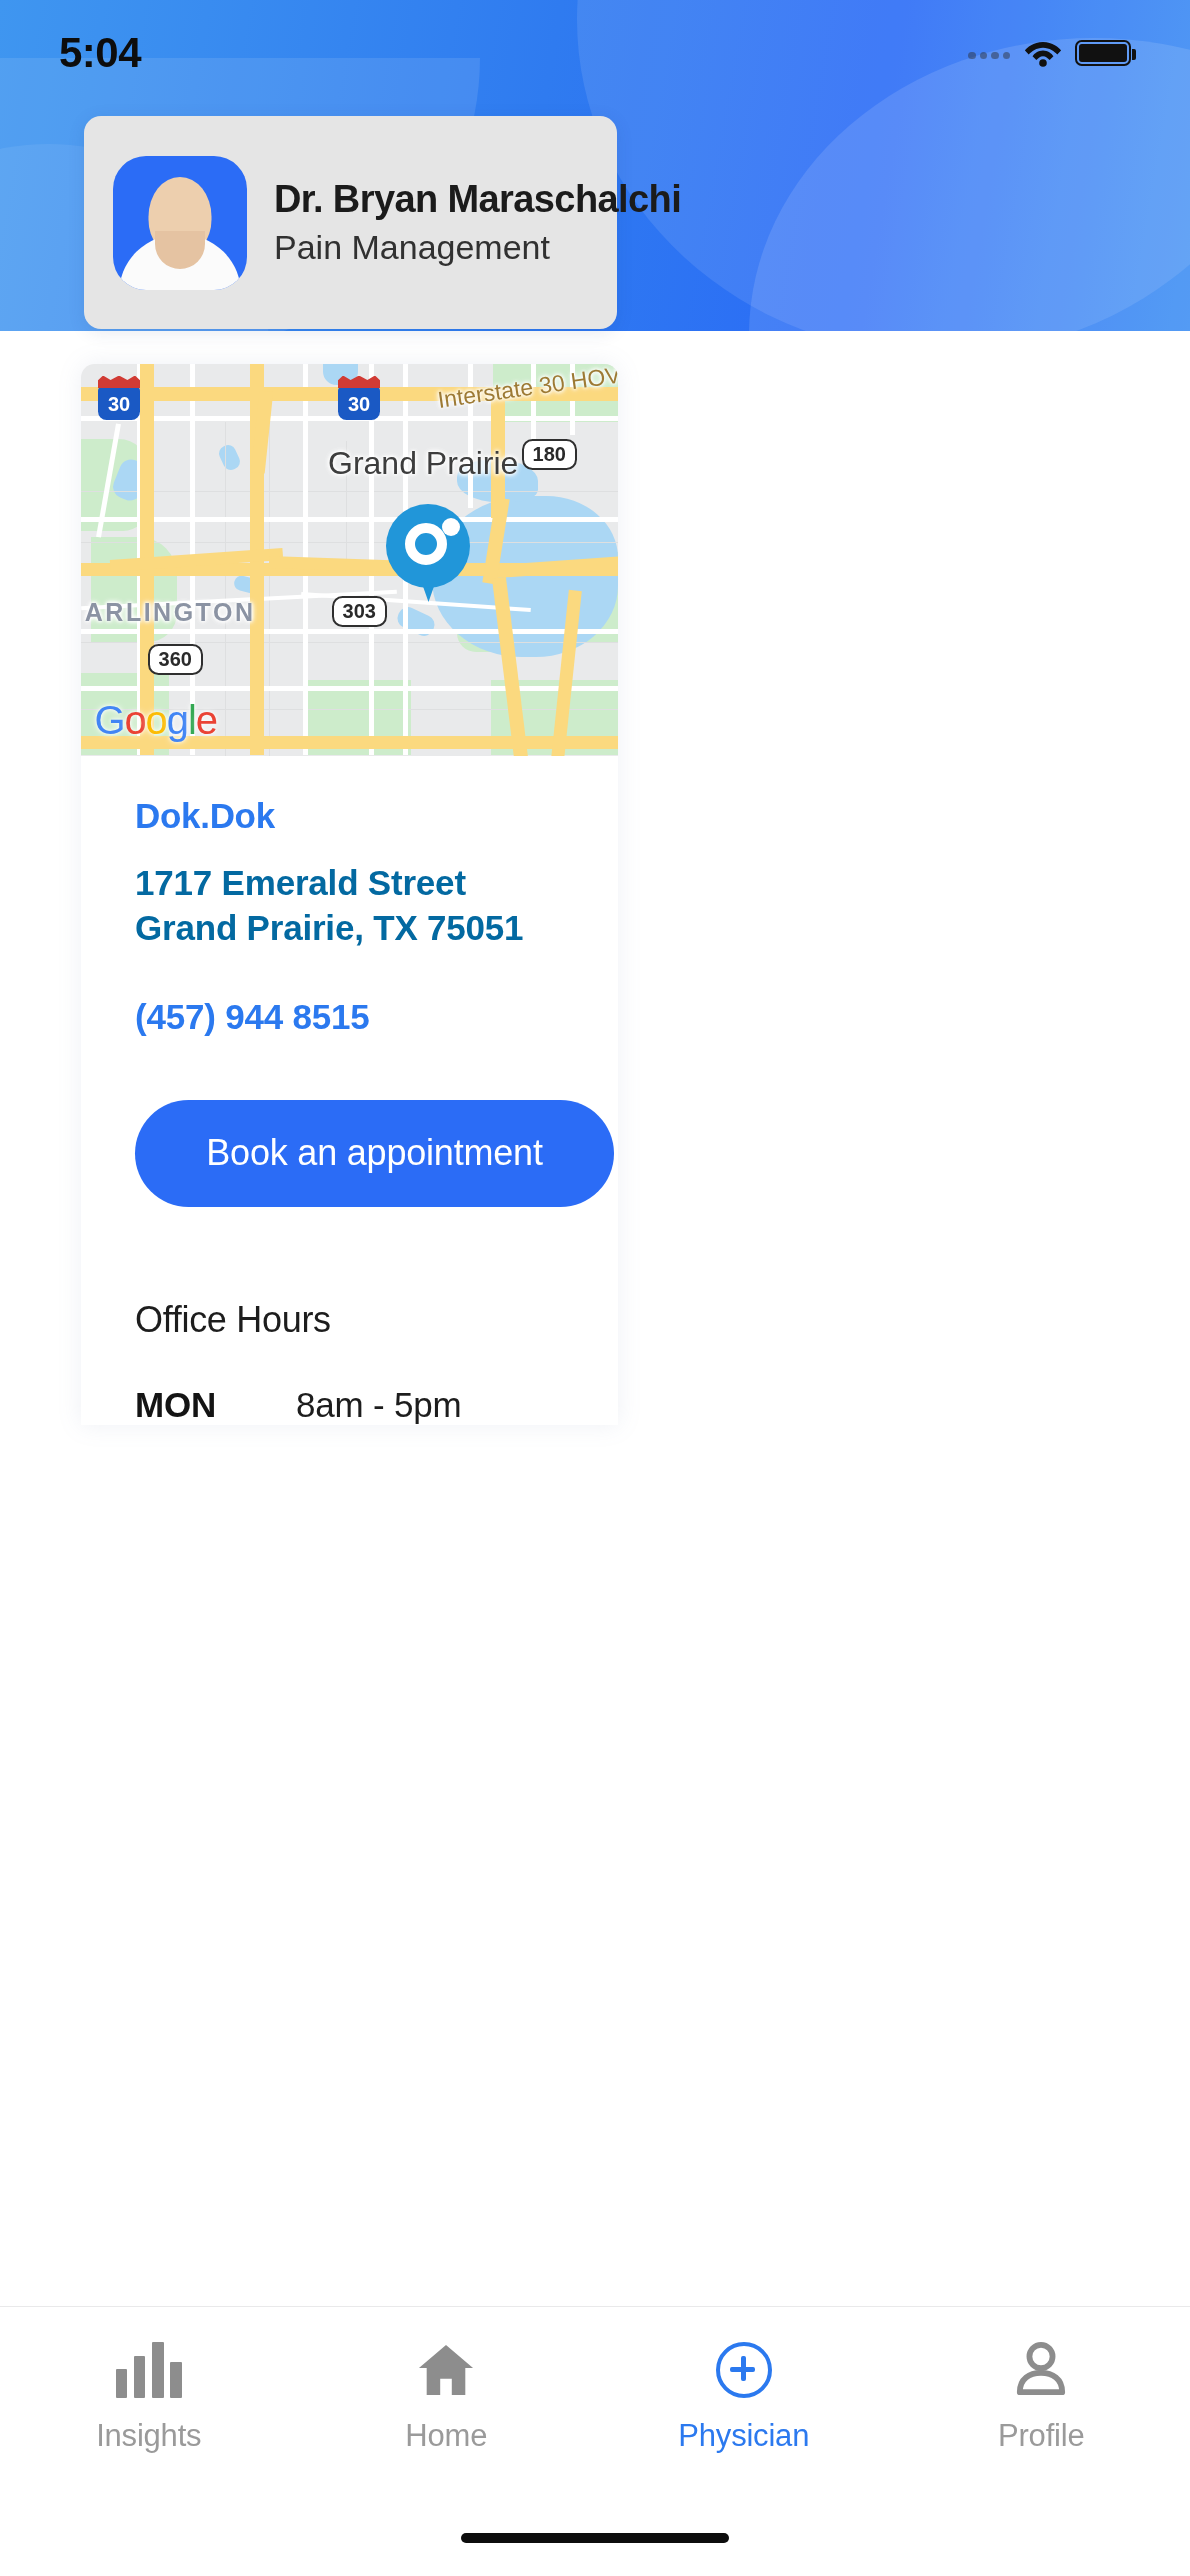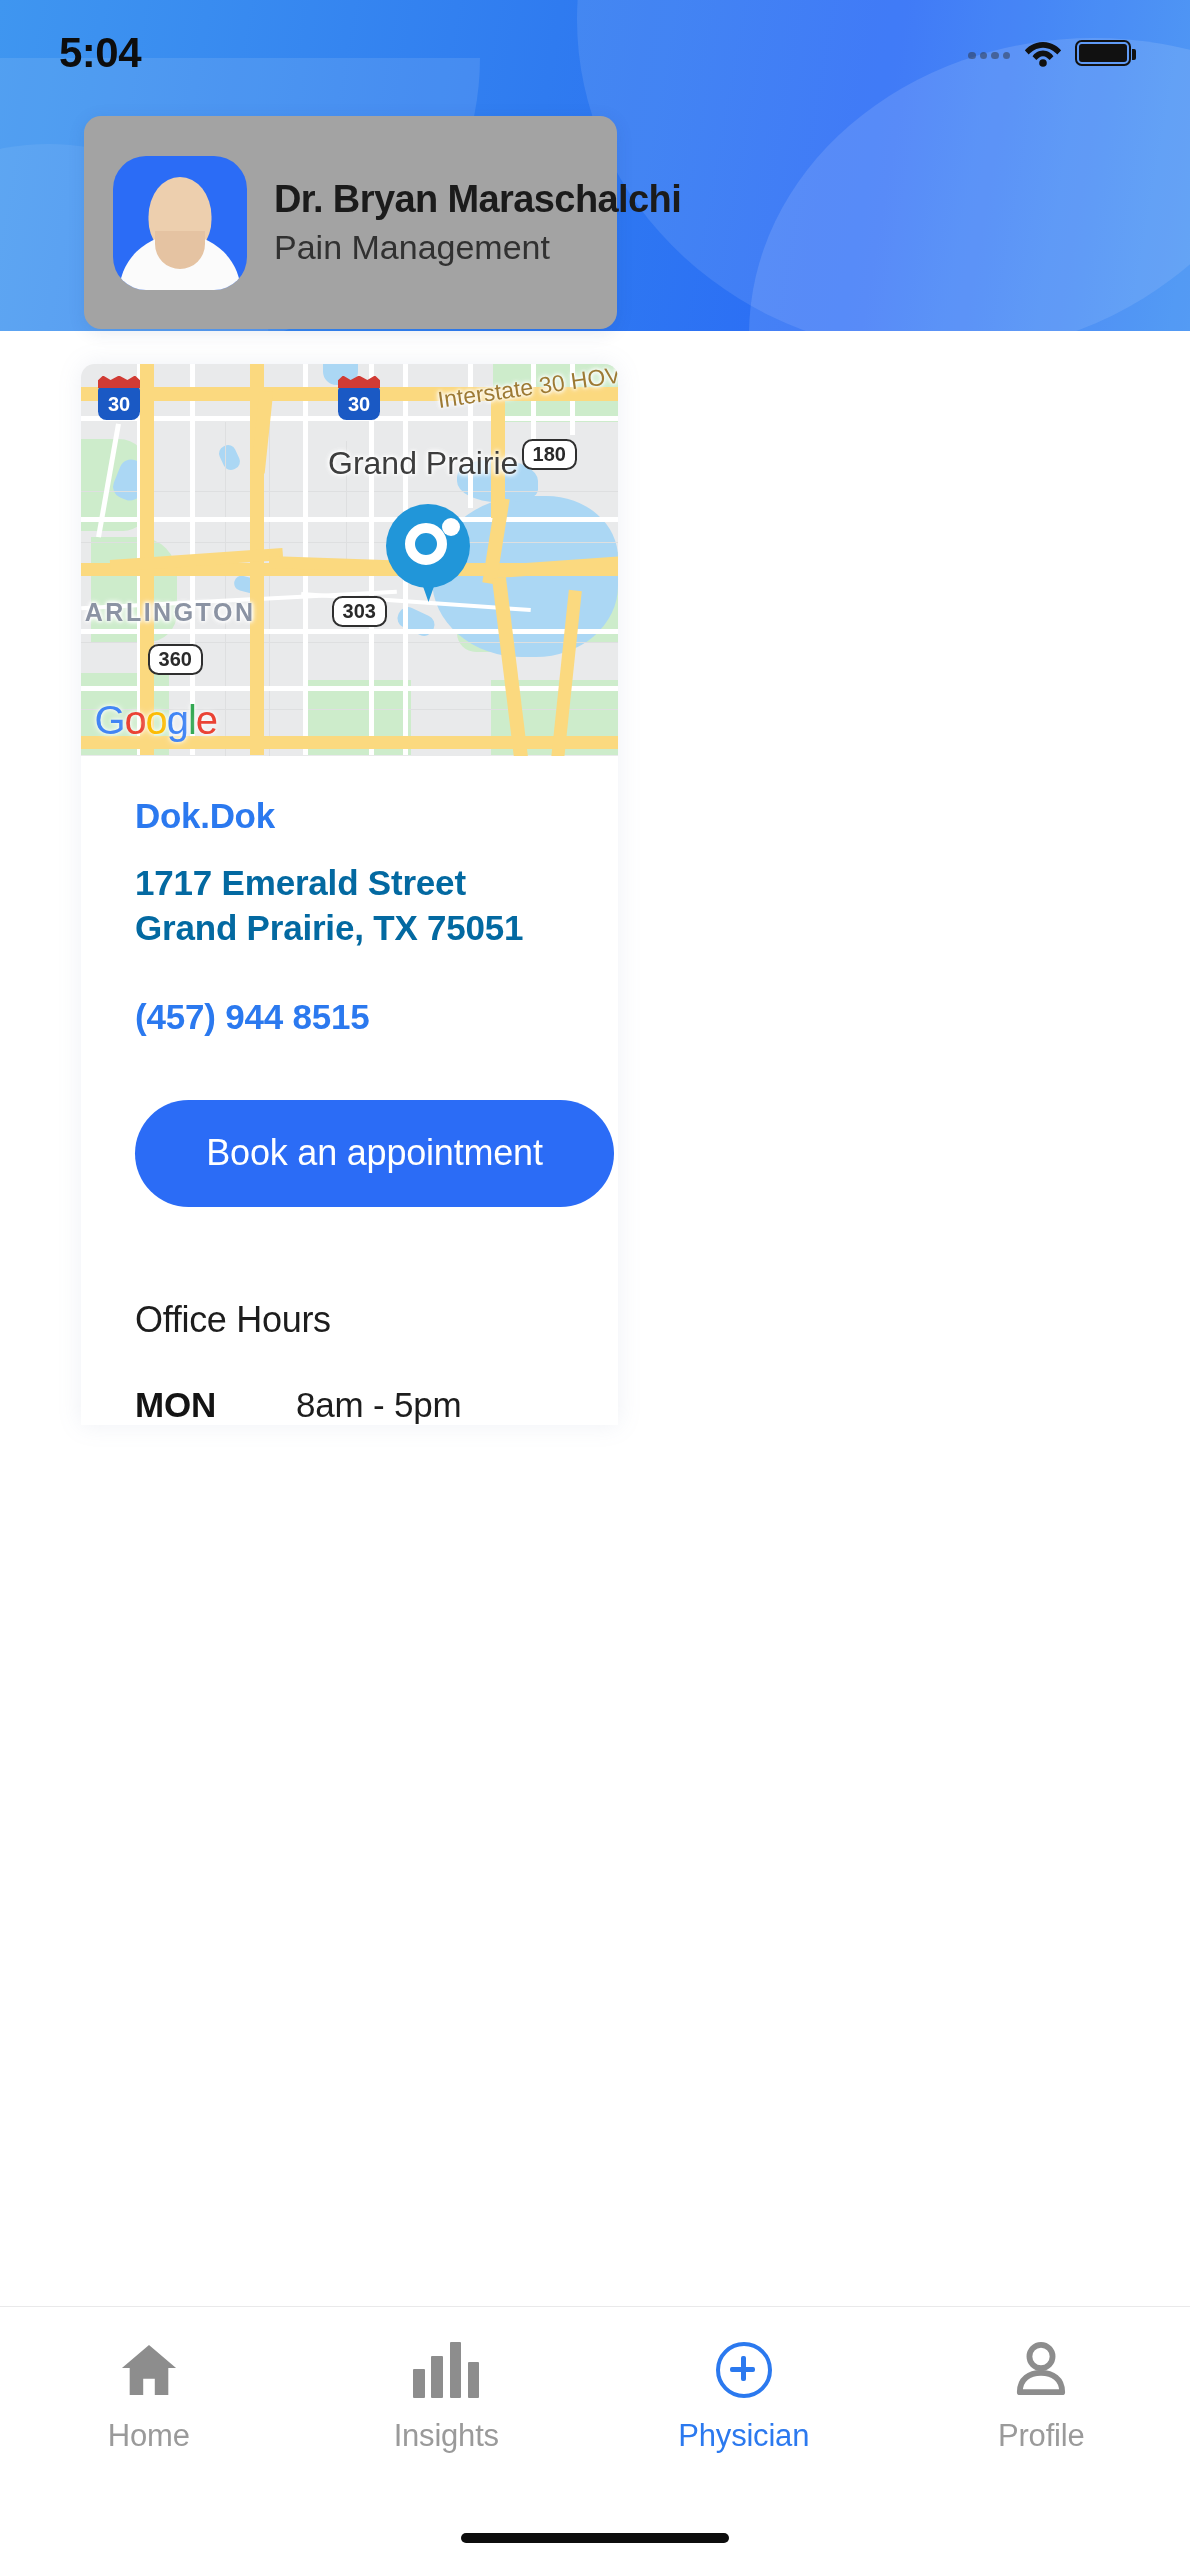--- a/index.html
+++ b/index.html
@@ -58,21 +58,21 @@
   }
   .batt::after {
     content:""; position:absolute; right:-6.7px; top:7.7px; width:3.8px; height:10.5px;
     background:#111; border-radius:0 1.9px 1.9px 0;
   }
   .batt i { display:block; width:100%; height:100%; background:#111; border-radius:2.9px; }
 
   
   .doc-card {
     position:absolute; left:84px; top:116px; width:533px; height:213px;
-    background:#a3a3a3; border-radius:17px;
+    background:#e5e5e5; border-radius:17px;
     box-shadow:0 3.8px 17px rgba(30,60,120,0.10);
     display:flex; align-items:center; padding:0 0 0 29px; z-index:20;
   }
   .avatar {
     width:134px; height:134px; border-radius:33px; background:#2b6cf6;
     position:relative; overflow:hidden; flex:none;
   }
   .av-head {
     position:absolute; left:50%; top:21px; transform:translateX(-50%);
     width:63px; height:79px; border-radius:50% 50% 46% 46%;
@@ -390,39 +390,39 @@
   <div class="hours-row">
     <div class="hr-day">MON</div>
     <div class="hr-time">8am - 5pm</div>
   </div>
 </div>
 
 <div class="tabbar">
 
   <div class="tab">
     <div class="tab-ico">
-      <svg class="home-gl" viewBox="0 0 60 58">
-        <path d="M30 3 L58 27 L50 27 L50 55 L36 55 L36 38 L24 38 L24 55 L10 55 L10 27 L2 27 Z" fill="#8d8d8d"></path>
-      </svg>
-    </div>
-    <div class="tab-label">Home</div>
-  </div>
-
-  <div class="tab">
-    <div class="tab-ico">
       <div class="bars">
         <i style="height:29px;"></i>
         <i style="height:42px;"></i>
         <i style="height:56px;"></i>
         <i style="height:36px;"></i>
       </div>
     </div>
     <div class="tab-label">Insights</div>
   </div>
 
+  <div class="tab">
+    <div class="tab-ico">
+      <svg class="home-gl" viewBox="0 0 60 58">
+        <path d="M30 3 L58 27 L50 27 L50 55 L36 55 L36 38 L24 38 L24 55 L10 55 L10 27 L2 27 Z" fill="#8d8d8d"></path>
+      </svg>
+    </div>
+    <div class="tab-label">Home</div>
+  </div>
+
   <div class="tab active">
     <div class="tab-ico">
       <div class="plus-circle"></div>
     </div>
     <div class="tab-label">Physician</div>
   </div>
 
   <div class="tab">
     <div class="tab-ico">
       <svg class="person-ico" viewBox="0 0 56 58">

